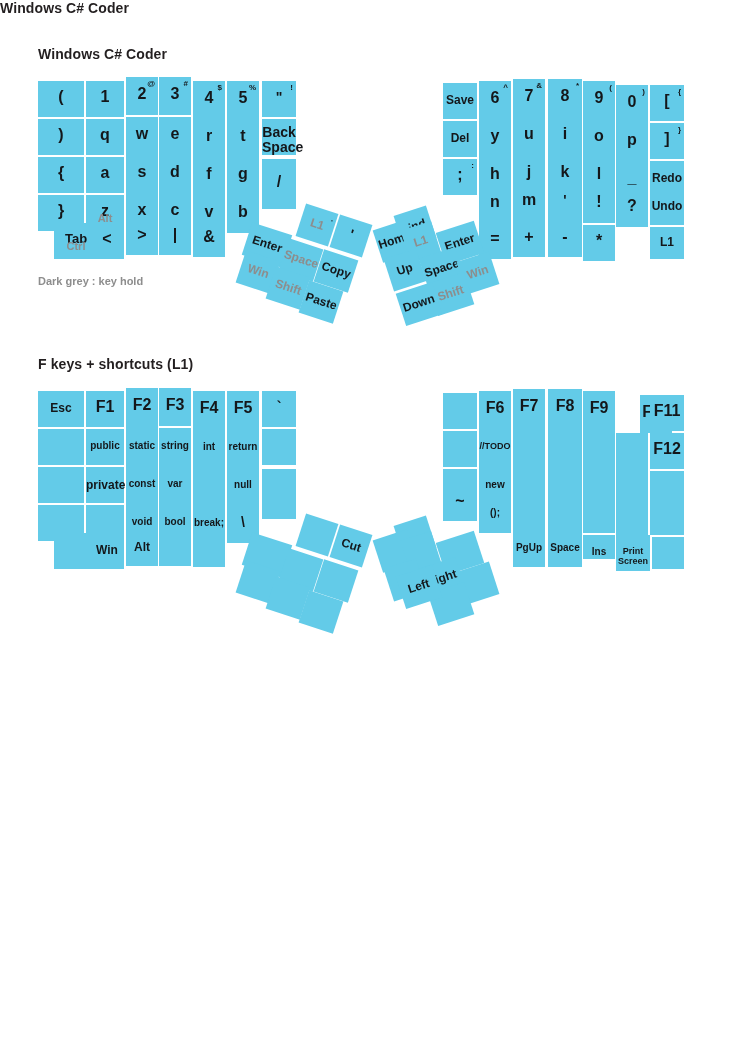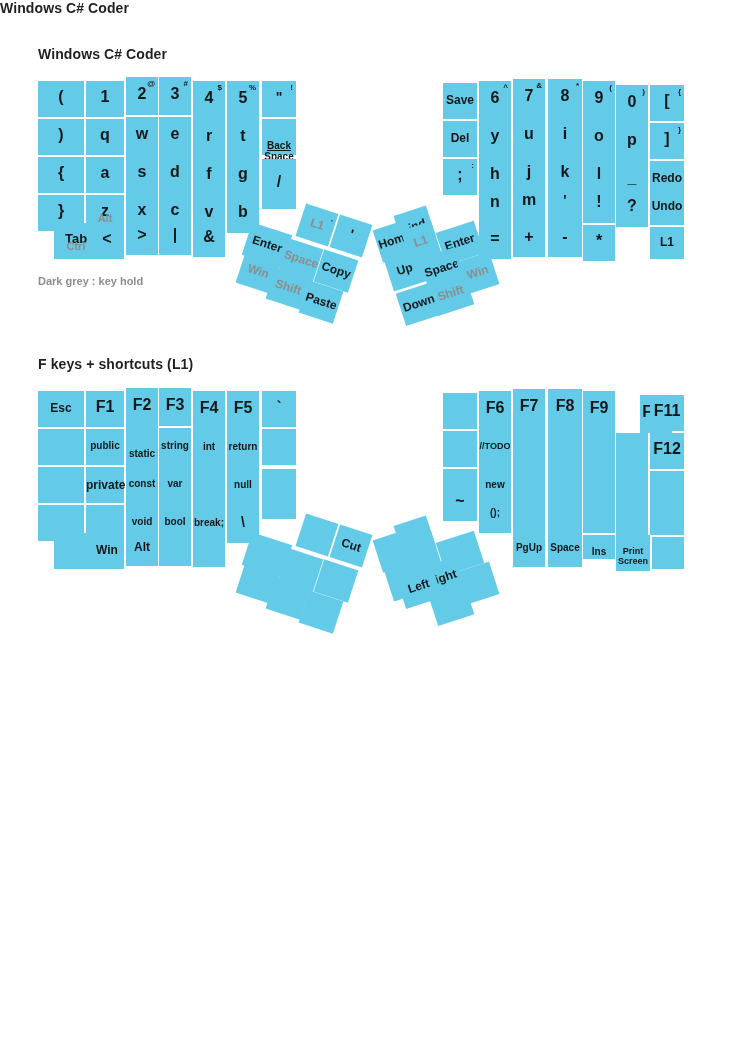--- a/index.html
+++ b/index.html
@@ -119,21 +119,21 @@
     <div class="key" style="left: 159px; top: 117px; width: 32px; height: 38px;">
       <span class="main c-mid" style="font-size: 16px; top: 9.08px;">e</span>
     </div>
     <div class="key" style="left: 193px; top: 119px; width: 32px; height: 38px;">
       <span class="main c-mid" style="font-size: 16px; top: 9.08px;">r</span>
     </div>
     <div class="key" style="left: 227px; top: 119px; width: 32px; height: 38px;">
       <span class="main c-mid" style="font-size: 16px; top: 9.08px;">t</span>
     </div>
     <div class="key" style="left: 262px; top: 119px; width: 34px; height: 36px;">
-      <span class="main c-mid" style="font-size: 10px; top: 22px; text-decoration: underline;">Back
+      <span class="main c-mid" style="font-size: 14px; top: 6px;">Back
 Space</span>
     </div>
     <div class="key" style="left: 38px; top: 157px; width: 46px; height: 36px;">
       <span class="main c-mid" style="font-size: 16px; top: 8.08px;">{</span>
     </div>
     <div class="key" style="left: 86px; top: 157px; width: 38px; height: 36px;">
       <span class="main c-mid" style="font-size: 16px; top: 8.08px;">a</span>
     </div>
     <div class="key" style="left: 126px; top: 155px; width: 32px; height: 38px;">
       <span class="main c-mid" style="font-size: 16px; top: 9.08px;">s</span>
@@ -360,21 +360,21 @@
       <span class="main c-mid" style="font-size: 16px; top: 9.08px;">F5</span>
     </div>
     <div class="key" style="left: 262px; top: 391px; width: 34px; height: 36px;">
       <span class="main c-mid" style="font-size: 14px; top: 9.32px;">`</span>
     </div>
     <div class="key" style="left: 38px; top: 429px; width: 46px; height: 36px;"></div>
     <div class="key" style="left: 86px; top: 429px; width: 38px; height: 36px;">
       <span class="main c-mid" style="font-size: 10px; top: 11.8px;">public</span>
     </div>
     <div class="key" style="left: 126px; top: 428px; width: 32px; height: 38px;">
-      <span class="main c-mid" style="font-size: 10px; top: 12.8px; margin-top: 8px;">static</span>
+      <span class="main c-mid" style="font-size: 10px; top: 12.8px;">static</span>
     </div>
     <div class="key" style="left: 159px; top: 428px; width: 32px; height: 38px;">
       <span class="main c-mid" style="font-size: 10px; top: 12.8px;">string</span>
     </div>
     <div class="key" style="left: 193px; top: 429px; width: 32px; height: 38px;">
       <span class="main c-mid" style="font-size: 10px; top: 12.8px;">int</span>
     </div>
     <div class="key" style="left: 227px; top: 429px; width: 32px; height: 38px;">
       <span class="main c-mid" style="font-size: 10px; top: 12.8px;">return</span>
     </div>

